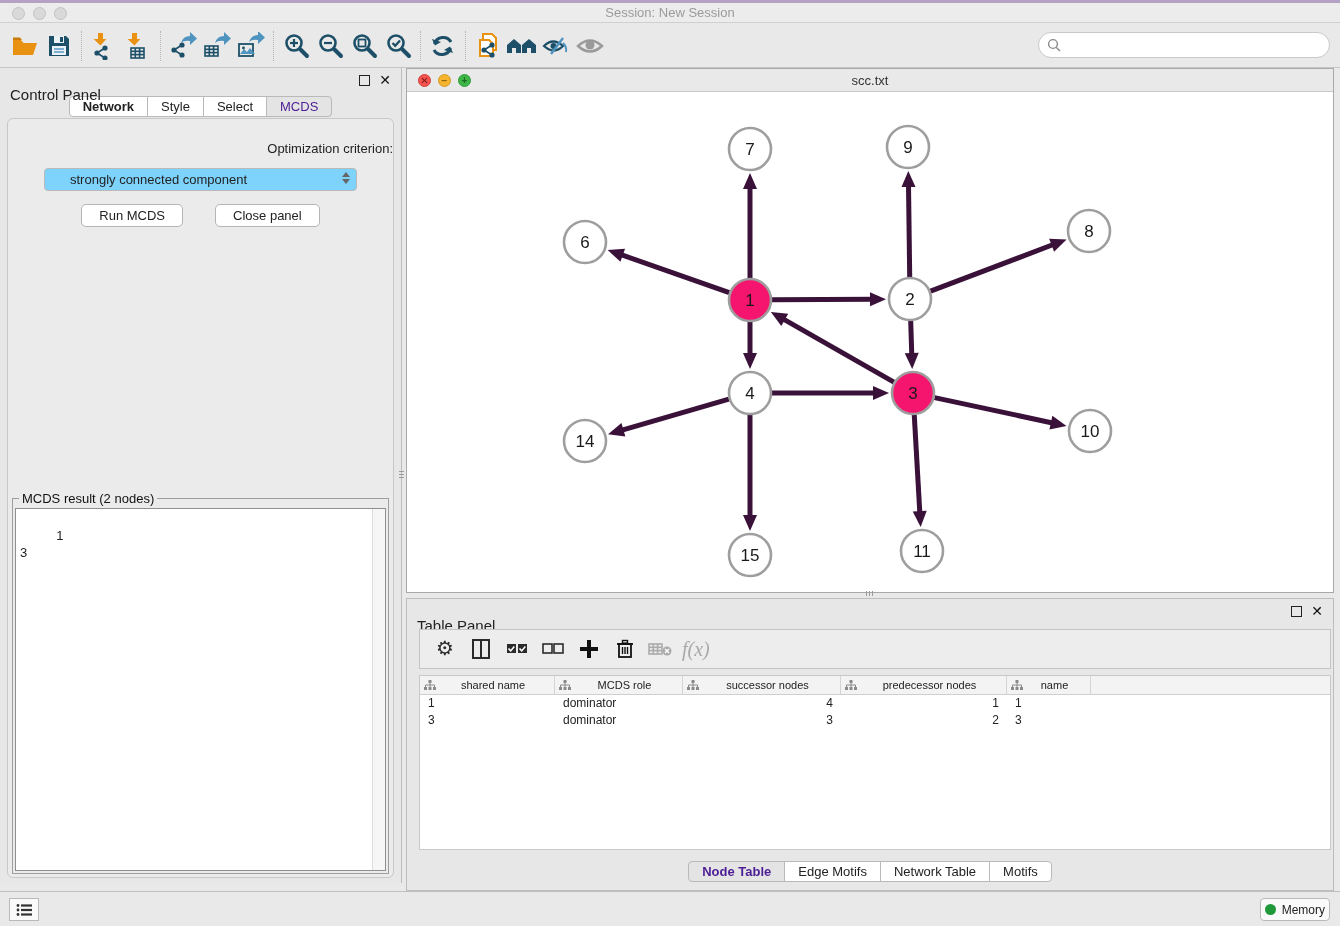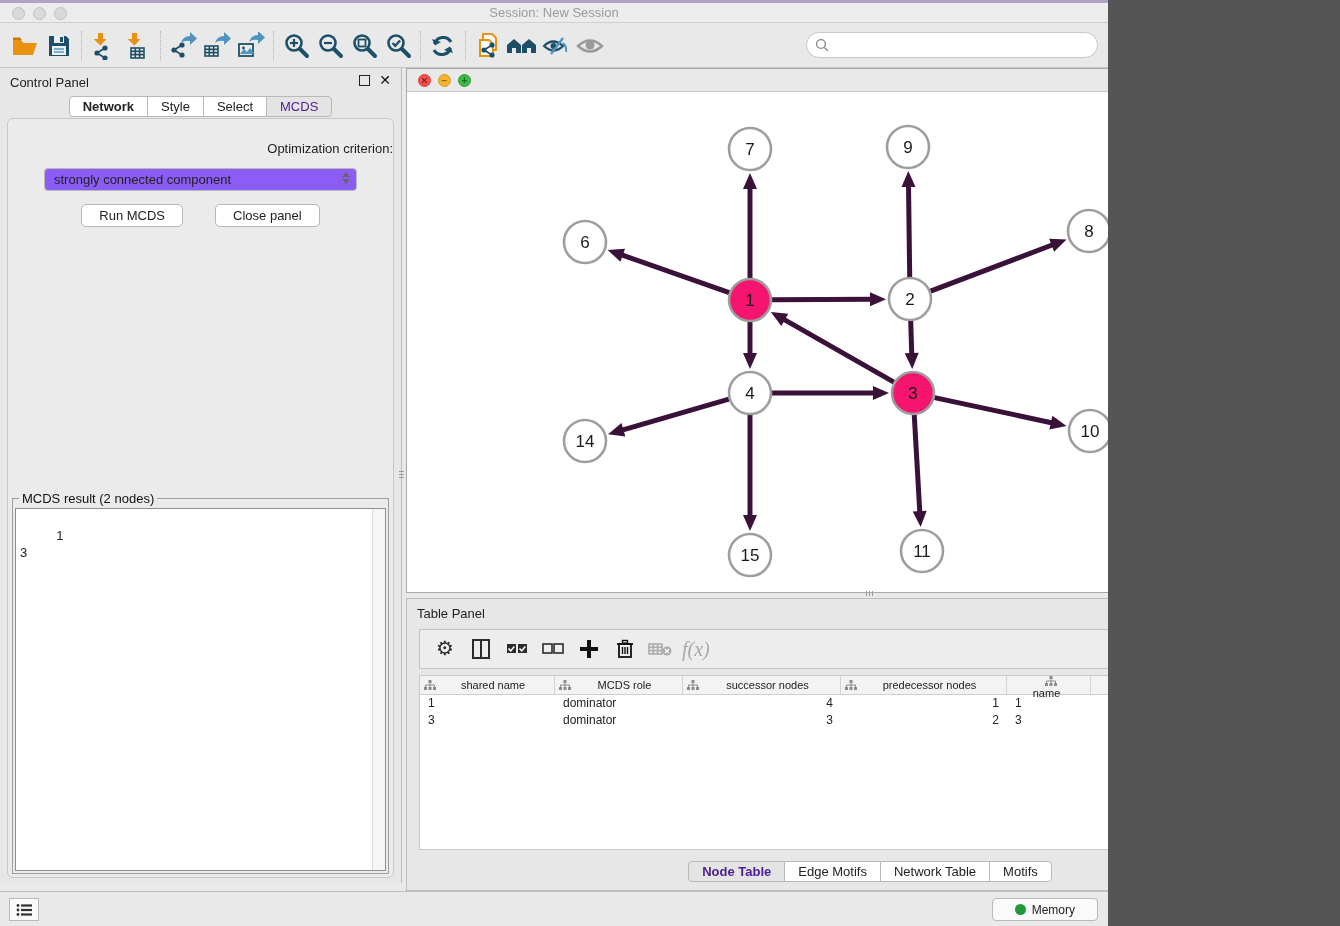--- a/index.html
+++ b/index.html
@@ -1,53 +1,53 @@
 <!DOCTYPE html>
 <html><head>
 <meta charset="utf-8">
 <style>
   html,body{margin:0;padding:0;background:#555;}
   *{box-sizing:border-box;}
-  .app{position:relative;width:1108px;height:926px;background:#e9e9e9;
+  .app{position:relative;width:1340px;height:926px;background:#e9e9e9;
        font-family:"Liberation Sans","DejaVu Sans",sans-serif;font-size:13px;color:#222;
        overflow:hidden;border-top:3px solid #b3a1c6;}
   
   .titlebar{position:absolute;left:0;top:0;width:100%;height:20px;background:#ececec;
             border-bottom:1px solid #d0d0d0;}
   .titlebar .title{position:absolute;left:0;right:0;top:2px;text-align:center;color:#9b9b9b;font-size:13px;}
   .tl-dot{position:absolute;top:4px;width:13px;height:13px;border-radius:50%;
           background:#d9d9d9;border:1px solid #c2c2c2;}
   
   .toolbar{position:absolute;left:0;top:21px;width:100%;height:44px;background:#e9e9e9;
            border-bottom:1px solid #c6c6c6;display:flex;align-items:center;padding-left:8px;}
   .tb-icon{width:34px;height:32px;display:flex;align-items:center;justify-content:center;cursor:pointer;}
   .tb-sep{width:1px;height:30px;margin:0 5px;border-left:1px dotted #b5b5b5;}
   .searchbox{position:absolute;right:10px;top:8px;width:292px;height:26px;background:#fff;
              border:1px solid #c9c9c9;border-radius:13px;display:flex;align-items:center;padding:0 8px;}
   .searchbox input{border:none;outline:none;flex:1;font-size:13px;background:transparent;margin-left:5px;}
   
   .control-panel{position:absolute;left:0;top:65px;width:402px;height:815px;background:#e7e7e7;
                  border-right:1px solid #bdbdbd;}
   .panel-head{position:relative;height:28px;}
-  .panel-head .ph-title{position:absolute;left:10px;top:7px;font-size:13px;color:#222;}
+  .panel-head .ph-title{position:absolute;left:10px;top:18px;font-size:15px;color:#222;}
   .ph-btns{position:absolute;right:10px;top:7px;display:flex;gap:9px;align-items:center;}
   .float-btn{width:11px;height:11px;border:1.5px solid #222;display:inline-block;}
   .close-btn{font-weight:bold;font-size:14px;line-height:11px;color:#111;cursor:pointer;}
   .tabs-row{display:flex;justify-content:center;}
   .tab{border:1px solid #b9b9b9;background:#fff;padding:2px 13px;font-size:13px;color:#222;
        margin-left:-1px;cursor:pointer;}
   .tab:first-child{border-radius:4px 0 0 4px;margin-left:0;font-weight:bold;}
   .tab:last-child{border-radius:0 4px 4px 0;}
   .tab.active{background:#e4e4e4;color:#4c1d95;}
   .cp-body{position:absolute;left:7px;right:7px;top:50px;bottom:5px;background:#ebebeb;
            border:1px solid #c8c8c8;border-radius:6px;}
   .opt-label{text-align:right;margin-top:22px;font-size:13px;}
-  .selectbox{position:relative;margin:12px 36px 0 36px;height:23px;background:#8b5cf6;
+  .selectbox{position:relative;margin:12px 36px 0 36px;height:23px;background:#7dd3fc;
              border:1px solid #b9b9b9;border-radius:4px;display:flex;align-items:center;
-             padding-left:9px;font-size:13px;cursor:pointer;}
+             padding-left:25px;font-size:13px;cursor:pointer;}
   .selectbox .chev{position:absolute;right:6px;top:3px;display:flex;flex-direction:column;gap:2px;}
   .chev .u{width:0;height:0;border-left:4px solid transparent;border-right:4px solid transparent;border-bottom:5px solid #666;}
   .chev .d{width:0;height:0;border-left:4px solid transparent;border-right:4px solid transparent;border-top:5px solid #666;}
   .btn-row{display:flex;justify-content:center;gap:32px;margin-top:13px;}
   .mac-btn{background:#fff;border:1px solid #b5b5b5;border-radius:5px;padding:3px 17px;
            font-size:13px;color:#222;cursor:pointer;}
   .result-fs{position:absolute;left:4px;right:4px;top:372px;bottom:3px;border:1px solid #9f9f9f;
              margin:0;padding:2px;background:#ebebeb;}
   .result-fs legend{font-size:13px;padding:0 3px;margin-left:4px;color:#111;}
   .result-area{position:relative;width:100%;height:100%;background:#fff;border:1px solid #8f8f8f;
@@ -75,21 +75,21 @@
   .th-cell .th-label{flex:1;text-align:center;padding-right:4px;}
   .th-cell svg{margin-left:4px;flex:0 0 auto;}
   .tbl-row{display:flex;height:17px;}
   .td-cell{font-size:12px;padding:1px 8px 0 8px;overflow:hidden;white-space:nowrap;}
   .tp-tabs{position:absolute;left:0;right:0;bottom:8px;display:flex;justify-content:center;}
   
   .statusbar{position:absolute;left:0;bottom:0;width:100%;height:35px;background:#e9e9e9;border-top:1px solid #bfbfbf;}
   .sb-left{position:absolute;left:9px;top:6px;width:30px;height:23px;background:#fafafa;border:1px solid #b9b9b9;
            display:flex;align-items:center;justify-content:center;cursor:pointer;}
   .memory-btn{position:absolute;right:10px;top:6px;height:23px;background:#fafafa;border:1px solid #b9b9b9;
-              border-radius:4px;display:flex;align-items:center;padding:0 22px;gap:6px;font-size:12px;cursor:pointer;}
+              border-radius:4px;display:flex;align-items:center;padding:0 4px;gap:6px;font-size:12px;cursor:pointer;}
   .memory-dot{width:11px;height:11px;border-radius:50%;background:#1f9939;}
   .splitter-v{position:absolute;left:399px;top:460px;width:5px;height:22px;display:flex;flex-direction:column;gap:2px;justify-content:center;}
   .splitter-v i{height:1px;background:#9a9a9a;}
   .splitter-h{position:absolute;left:858px;top:588px;width:22px;height:5px;display:flex;gap:2px;justify-content:center;}
   .splitter-h i{width:1px;background:#9a9a9a;}
 </style>
 </head>
 <body>
 
 <div class="app">
@@ -296,20 +296,21 @@
         </div>
       </fieldset>
     </div>
   </div>
 
   <div class="net-window">
     <div class="net-titlebar">
       <span class="light" style="left:11px;background:#f4534f;border:1px solid #d63e38;color:#7a1815;">✕</span>
       <span class="light" style="left:31px;background:#f6b42e;border:1px solid #d49a24;color:#8a6410;">−</span>
       <span class="light" style="left:51px;background:#3eb648;border:1px solid #2f9e38;color:#1b6c20;">+</span>
+      <div class="nt-title">scc.txt</div>
     </div>
     <div class="graph-wrap">
       <svg id="graph" width="926" height="500" viewBox="0 0 926 500">
           <g>
             <line x1="343" y1="186" x2="343" y2="93" stroke="#3A1139" stroke-width="5"></line>
             <polygon points="343,81 350,97 336,97" fill="#3A1139"></polygon>
           </g>
           <g>
             <line x1="322.2449403778676" y1="200.7042820722201" x2="211.9628248362167" y2="161.93844751818526" stroke="#3A1139" stroke-width="5"></line>
             <polygon points="200.64188322414446,157.9589650121235 218.05783683544345,156.66105907983038 213.41510724503806,169.86882429391463" fill="#3A1139"></polygon>
@@ -522,21 +523,21 @@
           <div class="th-cell" style="width: 166px;">
             <svg width="12" height="11" viewBox="0 0 12 11">
               <rect x="4.5" y="0" width="3" height="3" fill="#8a8a8a"></rect>
               <rect x="0" y="7" width="3" height="3" fill="#8a8a8a"></rect>
               <rect x="4.5" y="7" width="3" height="3" fill="#8a8a8a"></rect>
               <rect x="9" y="7" width="3" height="3" fill="#8a8a8a"></rect>
               <path d="M6 3 v2 M1.5 7 V5 h9 v2 M6 5 v2" stroke="#8a8a8a" fill="none" stroke-width="1"></path>
             </svg>
             <span class="th-label">predecessor nodes</span>
           </div>
-          <div class="th-cell" style="width: 84px; flex-direction: column;">
+          <div class="th-cell" style="width: 84px;">
             <svg width="12" height="11" viewBox="0 0 12 11">
               <rect x="4.5" y="0" width="3" height="3" fill="#8a8a8a"></rect>
               <rect x="0" y="7" width="3" height="3" fill="#8a8a8a"></rect>
               <rect x="4.5" y="7" width="3" height="3" fill="#8a8a8a"></rect>
               <rect x="9" y="7" width="3" height="3" fill="#8a8a8a"></rect>
               <path d="M6 3 v2 M1.5 7 V5 h9 v2 M6 5 v2" stroke="#8a8a8a" fill="none" stroke-width="1"></path>
             </svg>
             <span class="th-label">name</span>
           </div>
         </div>

